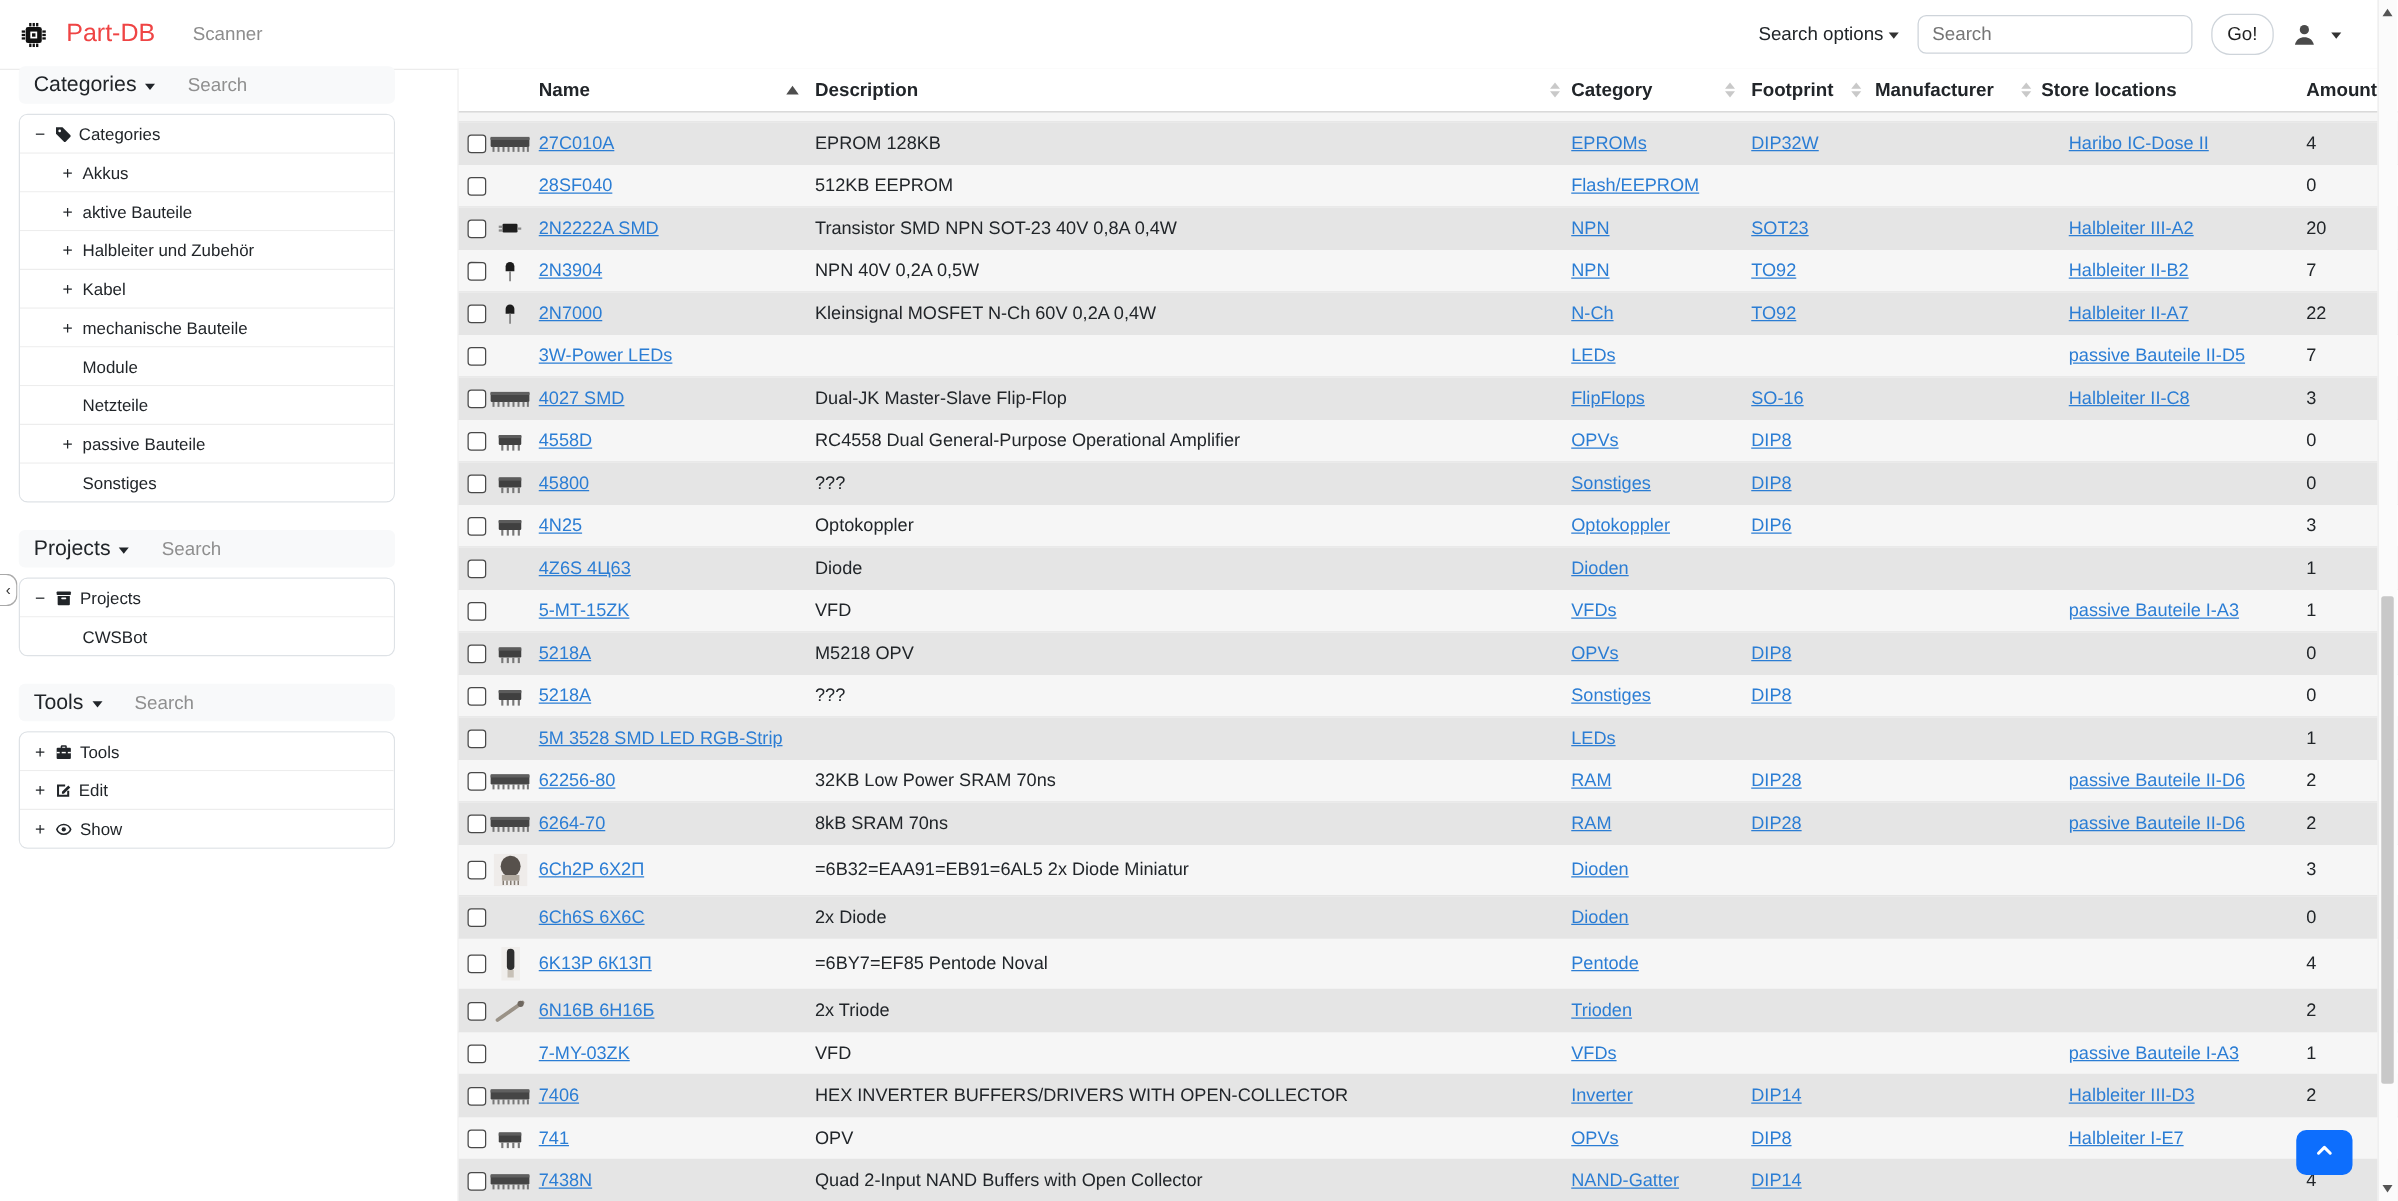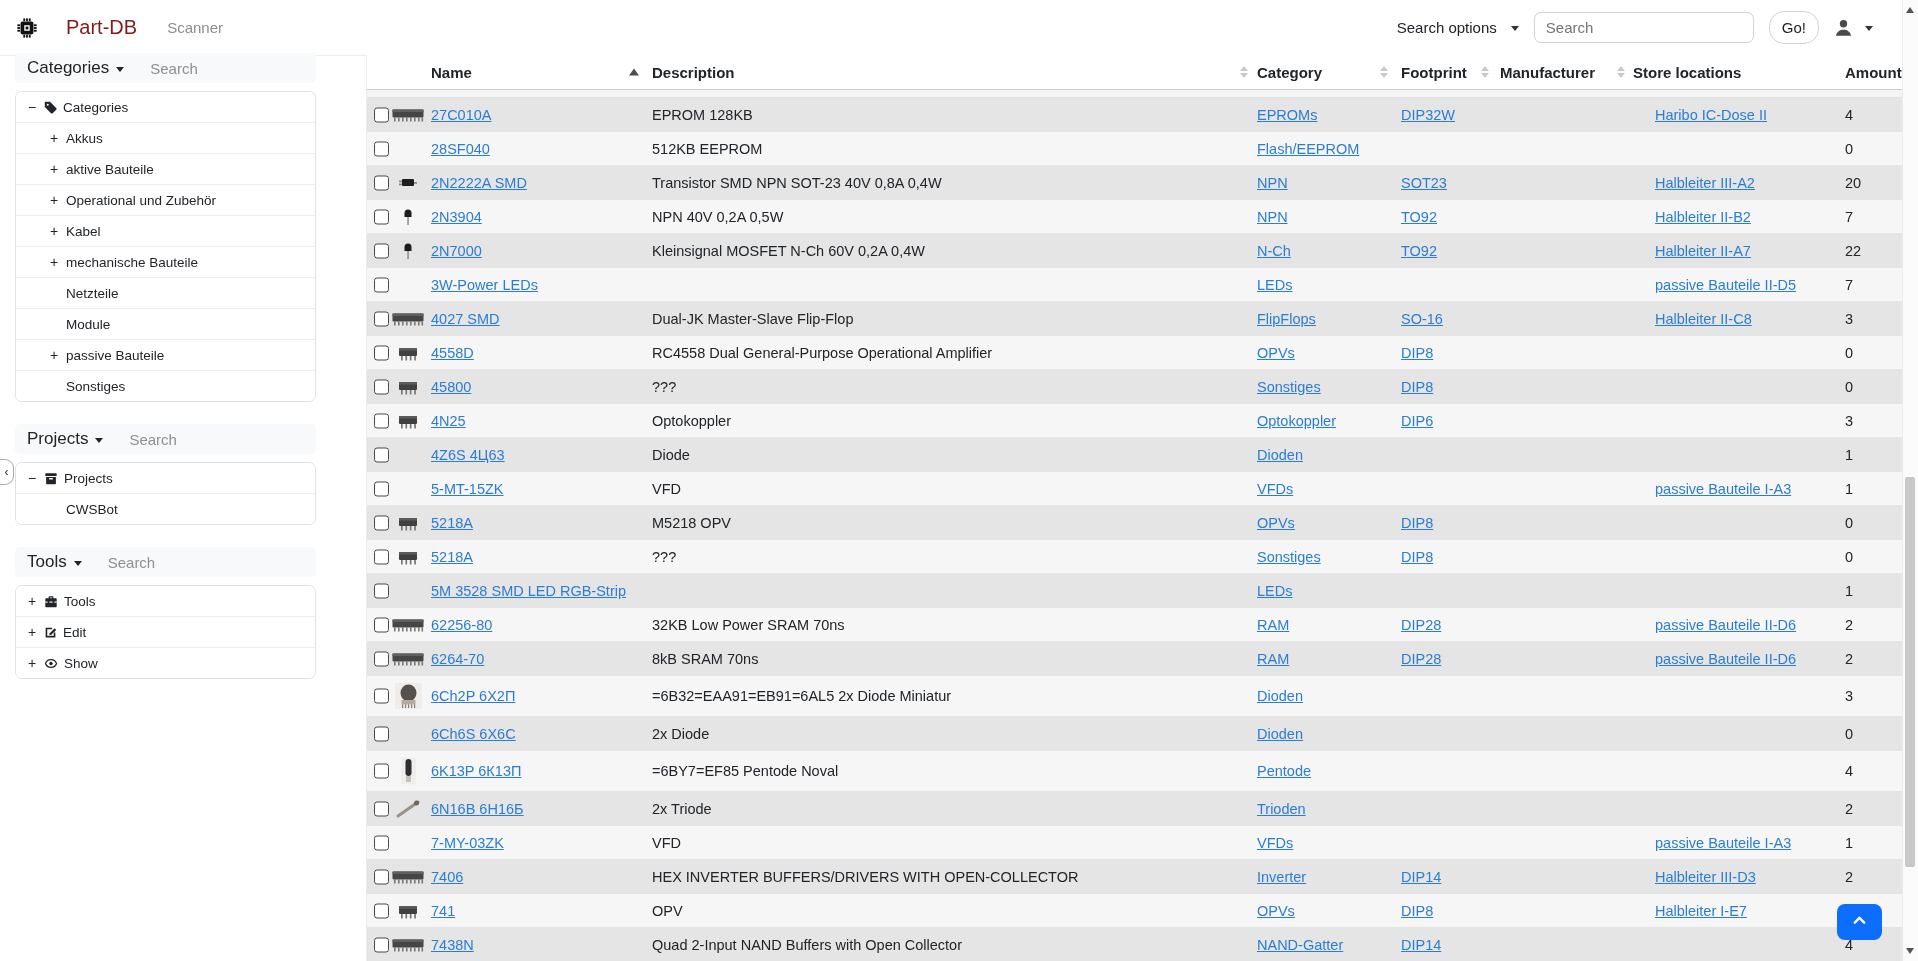--- a/index.html
+++ b/index.html
@@ -2,24 +2,24 @@
 <html><head>
 <meta charset="utf-8">
 <style>
   html,body{margin:0;padding:0;background:#fff;}
   .app{position:relative;width:1918px;height:961px;overflow:hidden;background:#fff;
        font-family:"Liberation Sans",sans-serif;color:#212529;}
   a{cursor:pointer;}
   
   .navbar{position:absolute;left:0;top:0;width:1903px;height:55px;background:#fff;
           border-bottom:1px solid #ececec;display:flex;align-items:center;}
-  .brand{display:flex;align-items:center;gap:22px;margin-left:16px;font-size:20px;font-weight:500;color:#7f1d1d;}
+  .brand{display:flex;align-items:center;gap:9px;margin-left:16px;font-size:20px;font-weight:500;color:#ef4444;}
   .nav-scanner{margin-left:30px;font-size:15px;color:#8d8d8d;text-decoration:none;}
   .nav-right{position:absolute;right:30px;top:0;height:55px;display:flex;align-items:center;gap:15px;}
-  .search-options{display:flex;align-items:center;gap:14px;font-size:15px;color:#212529;}
+  .search-options{display:flex;align-items:center;gap:4px;font-size:15px;color:#212529;}
   .caret{width:0;height:0;border-left:4.5px solid transparent;border-right:4.5px solid transparent;
          border-top:5px solid #333;margin-top:2px;}
   .search-input{width:196px;height:29px;border:1px solid #ced4da;border-radius:7px;padding:0 11px;
                 font-size:15px;font-family:inherit;color:#212529;outline:none;}
   .search-input::placeholder{color:#757575;}
   .go-btn{height:33px;padding:0 12px;background:#fff;border:1px solid #ced4da;border-radius:15px;
           font-size:15px;font-family:inherit;color:#1f1f1f;}
   .user-menu{display:flex;align-items:center;gap:6px;}
   
   .sidebar{position:absolute;left:15px;top:53px;width:301px;}
@@ -144,37 +144,37 @@
           <div class="tree-row lvl1">
             <span class="tw">+</span>
             <span>Akkus</span>
           </div>
           <div class="tree-row lvl1">
             <span class="tw">+</span>
             <span>aktive Bauteile</span>
           </div>
           <div class="tree-row lvl1">
             <span class="tw">+</span>
-            <span>Operational und Zubehör</span>
+            <span>Halbleiter und Zubehör</span>
           </div>
           <div class="tree-row lvl1">
             <span class="tw">+</span>
             <span>Kabel</span>
           </div>
           <div class="tree-row lvl1">
             <span class="tw">+</span>
             <span>mechanische Bauteile</span>
+          </div>
+          <div class="tree-row lvl1">
+            <span class="tw"></span>
+            <span>Module</span>
           </div>
           <div class="tree-row lvl1">
             <span class="tw"></span>
             <span>Netzteile</span>
-          </div>
-          <div class="tree-row lvl1">
-            <span class="tw"></span>
-            <span>Module</span>
           </div>
           <div class="tree-row lvl1">
             <span class="tw">+</span>
             <span>passive Bauteile</span>
           </div>
           <div class="tree-row lvl1">
             <span class="tw"></span>
             <span>Sonstiges</span>
           </div>
         </div>

